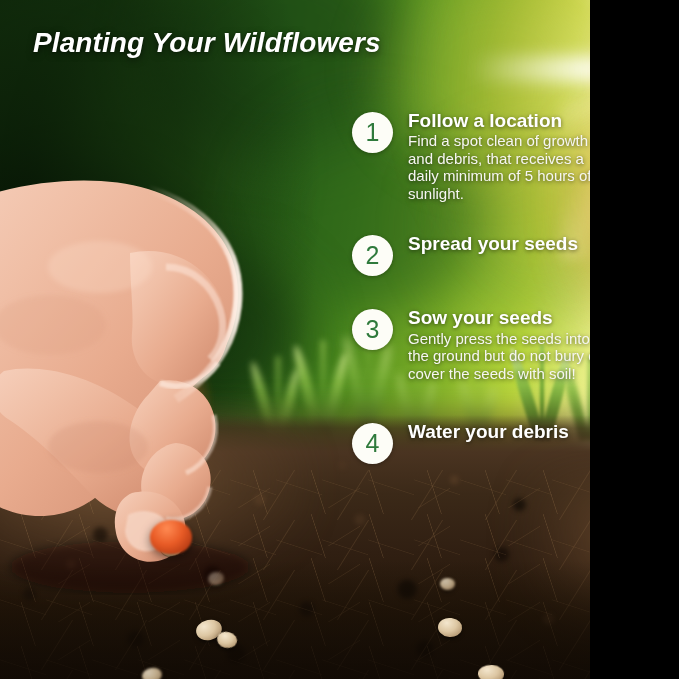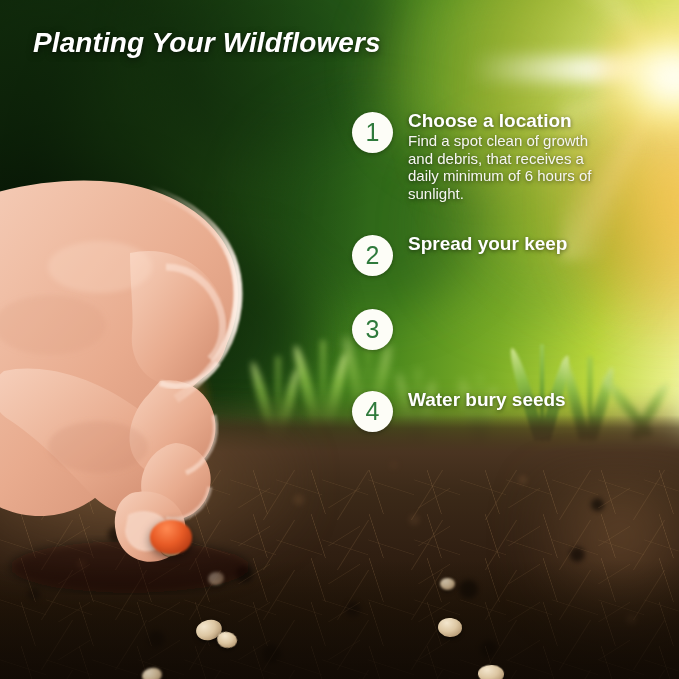--- a/index.html
+++ b/index.html
@@ -1,20 +1,20 @@
 <!DOCTYPE html>
 <html><head>
 <meta charset="utf-8">
 <style>
   html,body{margin:0;padding:0;background:#000;}
   body{font-family:"Liberation Sans","DejaVu Sans",sans-serif;}
 
   #poster{
     position:relative;
-    width:679px;height:679px;
+    width:590px;height:679px;
     overflow:hidden;
     background:#0d1a07;
   }
 
   
   .layer{position:absolute;inset:0;}
 
   
   .bg-green{
     background:
@@ -418,43 +418,47 @@
 
   <div id="title">Planting Your Wildflowers</div>
 
   <div id="steps">
 
     <div class="step step-1">
       <div class="num-circle">
         <span>1</span>
       </div>
       <div class="step-text">
-        <div class="step-head">Choose a location</div>
-        <div class="step-body">Find a spot clean of growth and debris, that receives a daily minimum of 6 hours of sunlight.</div>
+        <div class="step-head">Follow a location</div>
+        <div class="step-body">Find a spot clean of growth and debris, that receives a daily minimum of 5 hours of sunlight.</div>
       </div>
     </div>
 
     <div class="step step-2">
       <div class="num-circle">
         <span>2</span>
       </div>
       <div class="step-text">
-        <div class="step-head">Spread your keep</div>
+        <div class="step-head">Spread your seeds</div>
       </div>
     </div>
 
     <div class="step step-3">
       <div class="num-circle">
         <span>3</span>
       </div>
+      <div class="step-text">
+        <div class="step-head">Sow your seeds</div>
+        <div class="step-body">Gently press the seeds into the ground but do not bury or cover the seeds with soil!</div>
+      </div>
     </div>
 
     <div class="step step-4">
       <div class="num-circle">
         <span>4</span>
       </div>
       <div class="step-text">
-        <div class="step-head">Water bury seeds</div>
+        <div class="step-head">Water your debris</div>
       </div>
     </div>
 
   </div>
 </div>
 
 </body></html>

